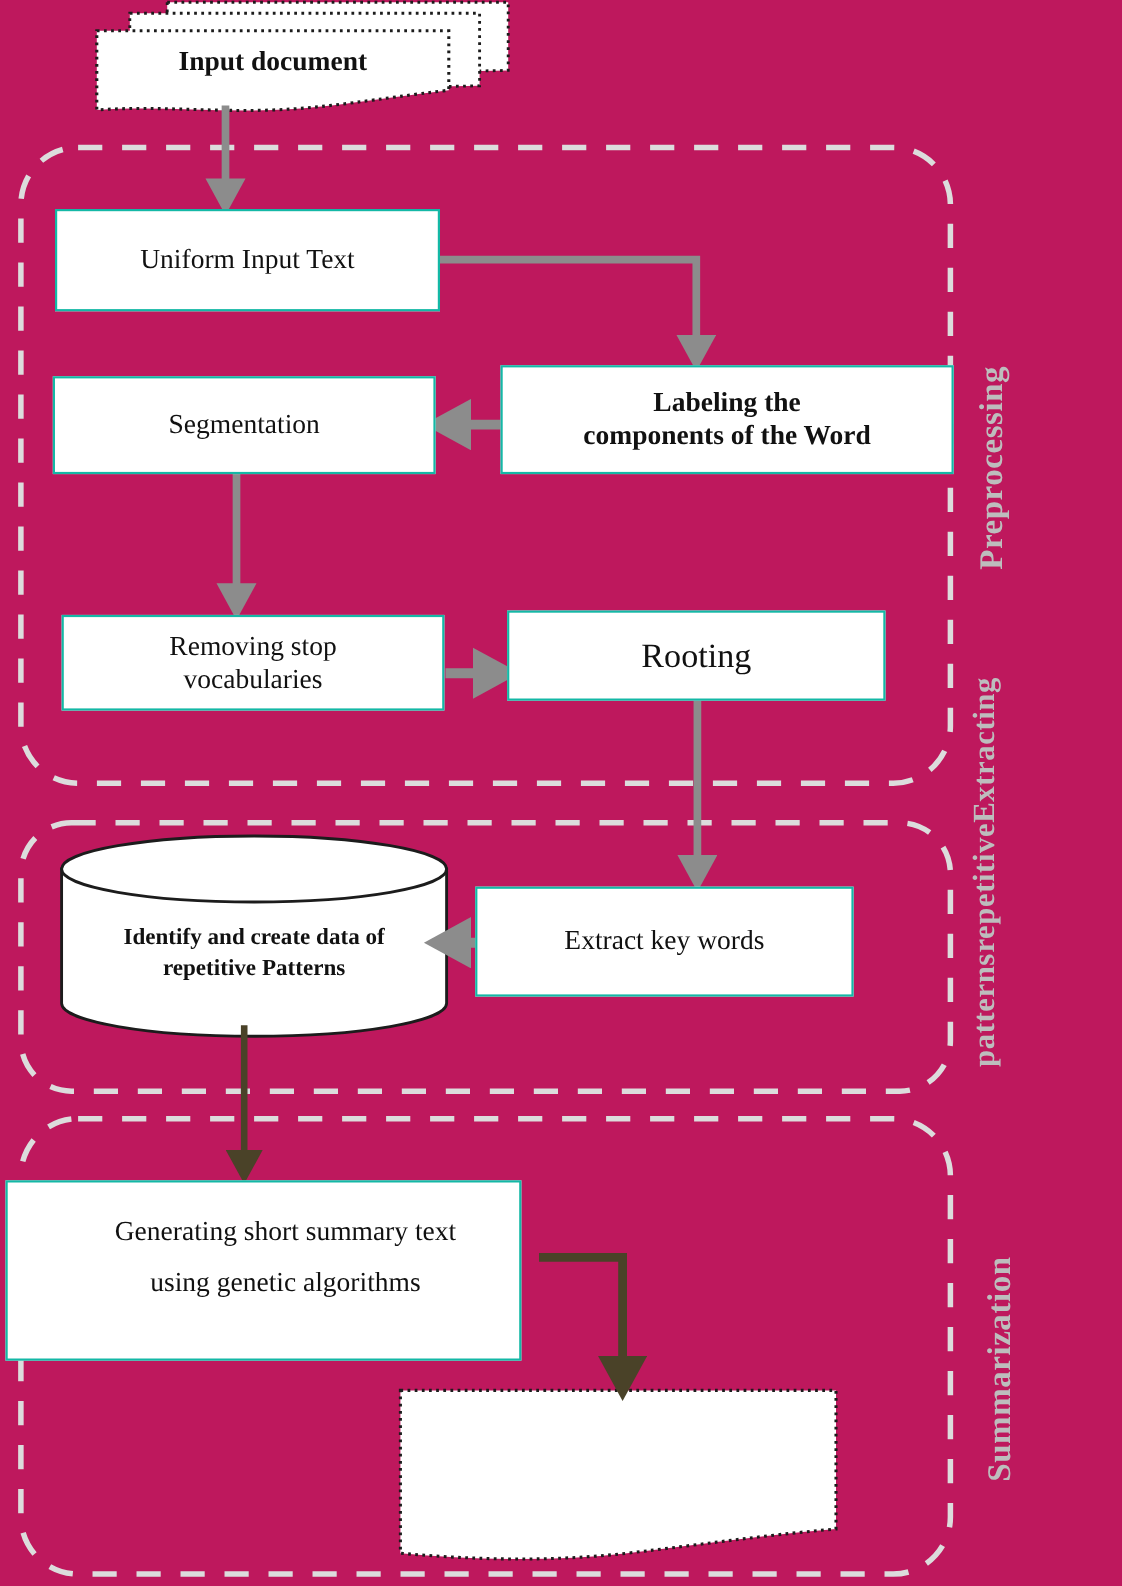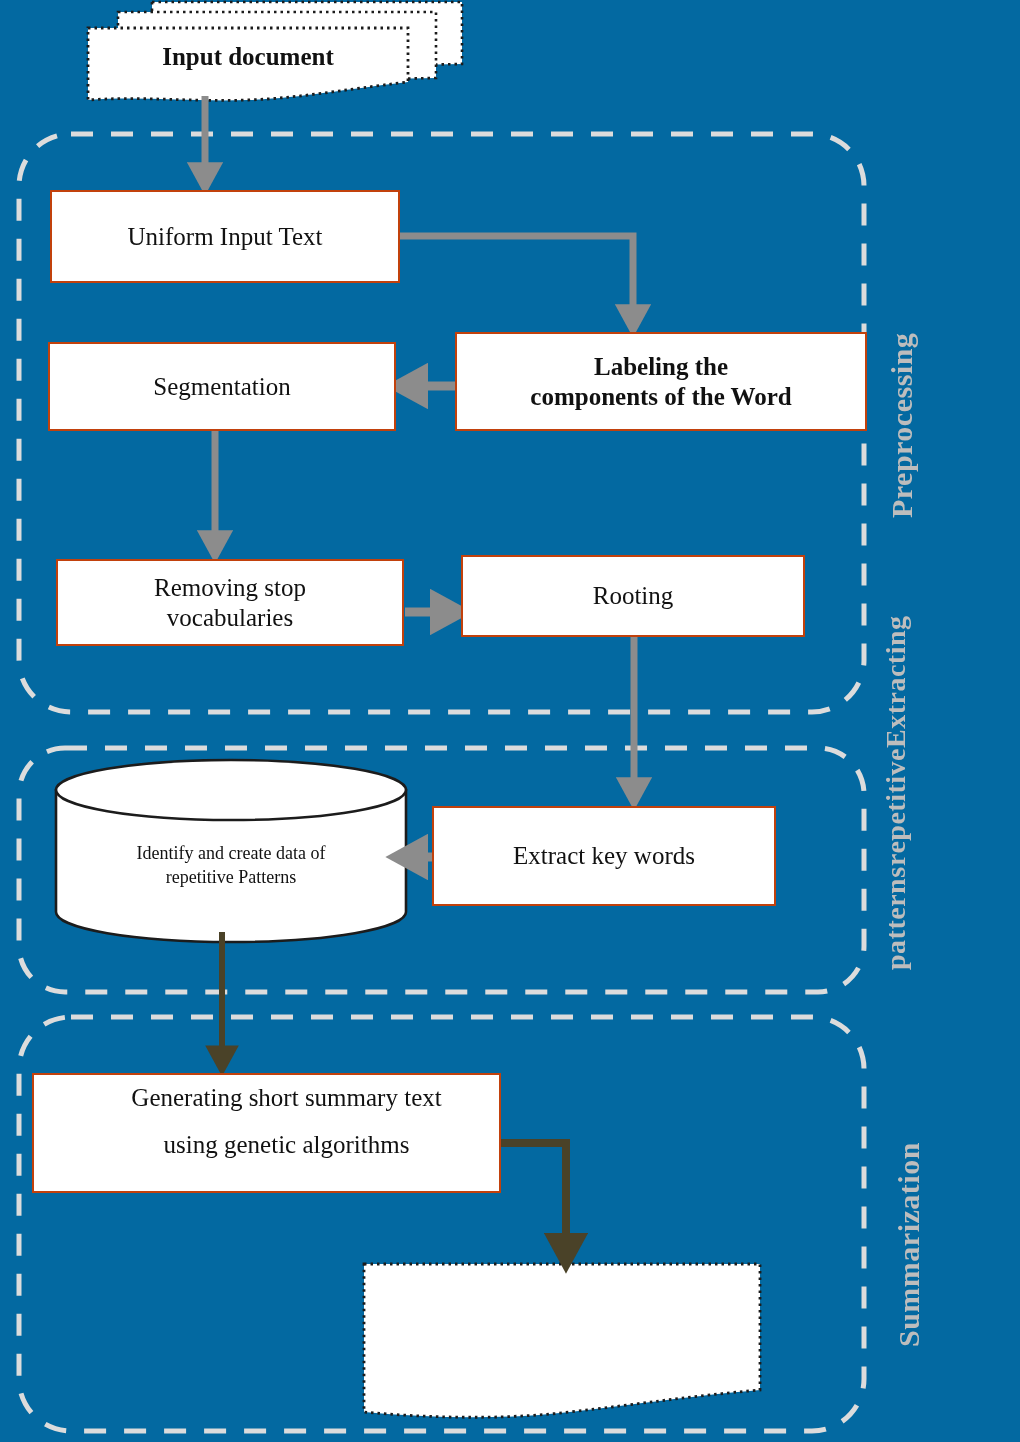--- a/index.html
+++ b/index.html
@@ -4,21 +4,21 @@
 <style>
   html, body {
     margin: 0;
     padding: 0;
     background: #ffffff;
   }
   #canvas {
     position: relative;
     width: 1020px;
     height: 1442px;
-    background: #0369a1;
+    background: #be185d;
     font-family: "Liberation Serif", "DejaVu Serif", serif;
     overflow: hidden;
   }
   .svg-layer {
     position: absolute;
     left: 0;
     top: 0;
     width: 1020px;
     height: 1442px;
     pointer-events: none;
@@ -27,21 +27,21 @@
     position: absolute;
     box-sizing: border-box;
     display: flex;
     align-items: center;
     justify-content: center;
     text-align: center;
     color: #111111;
     background: #ffffff;
   }
   .box {
-    border: 2px solid #c2410c;
+    border: 2px solid #14b8a6;
   }
   .node .lbl {
     display: block;
     line-height: 1.18;
     padding: 0 8px;
   }
   .group-label {
     position: absolute;
     color: #bdbdbd;
     font-weight: bold;
@@ -146,35 +146,35 @@
   </div>
 
   <div class="node box" style="left:56px; top:559px; width:348px; height:87px;">
     <span class="lbl" style="font-size:25px;">
       <span>Removing stop</span><br>
       <span>vocabularies</span>
     </span>
   </div>
 
   <div class="node box" style="left:461px; top:555px; width:344px; height:82px;">
-    <span class="lbl" style="font-size:25px;">Rooting</span>
+    <span class="lbl" style="font-size:31px;">Rooting</span>
   </div>
 
   <div class="node box" style="left:432px; top:806px; width:344px; height:100px;">
     <span class="lbl" style="font-size:25px;">Extract key words</span>
   </div>
 
   <div class="docshape-text" style="left:56px; top:800px; width:350px; height:130px; background:transparent;">
-    <span class="lbl" style="font-size:18px; line-height:1.35;">
+    <span class="lbl" style="font-size:21px; line-height:1.35;font-weight:bold;">
       <span>Identify and create data of</span><br>
       <span>repetitive Patterns</span>
     </span>
   </div>
 
-  <div class="node box" style="left:32px; top:1073px; width:469px; height:120px;padding-left:40px;">
+  <div class="node box" style="left:5px; top:1073px; width:469px; height:164px;padding-left:40px;">
     <span class="lbl" style="font-size:25px; line-height:1.9; margin-top:-24px;">
       <span>Generating short summary text</span><br>
       <span>using genetic algorithms</span>
     </span>
   </div>
 
   <div class="docshape-text" style="left:364px; top:1272px; width:396px; height:110px; background:transparent;">
     <span class="lbl" style="font-size:23px; line-height:1.95;">
       <br>
     </span>

